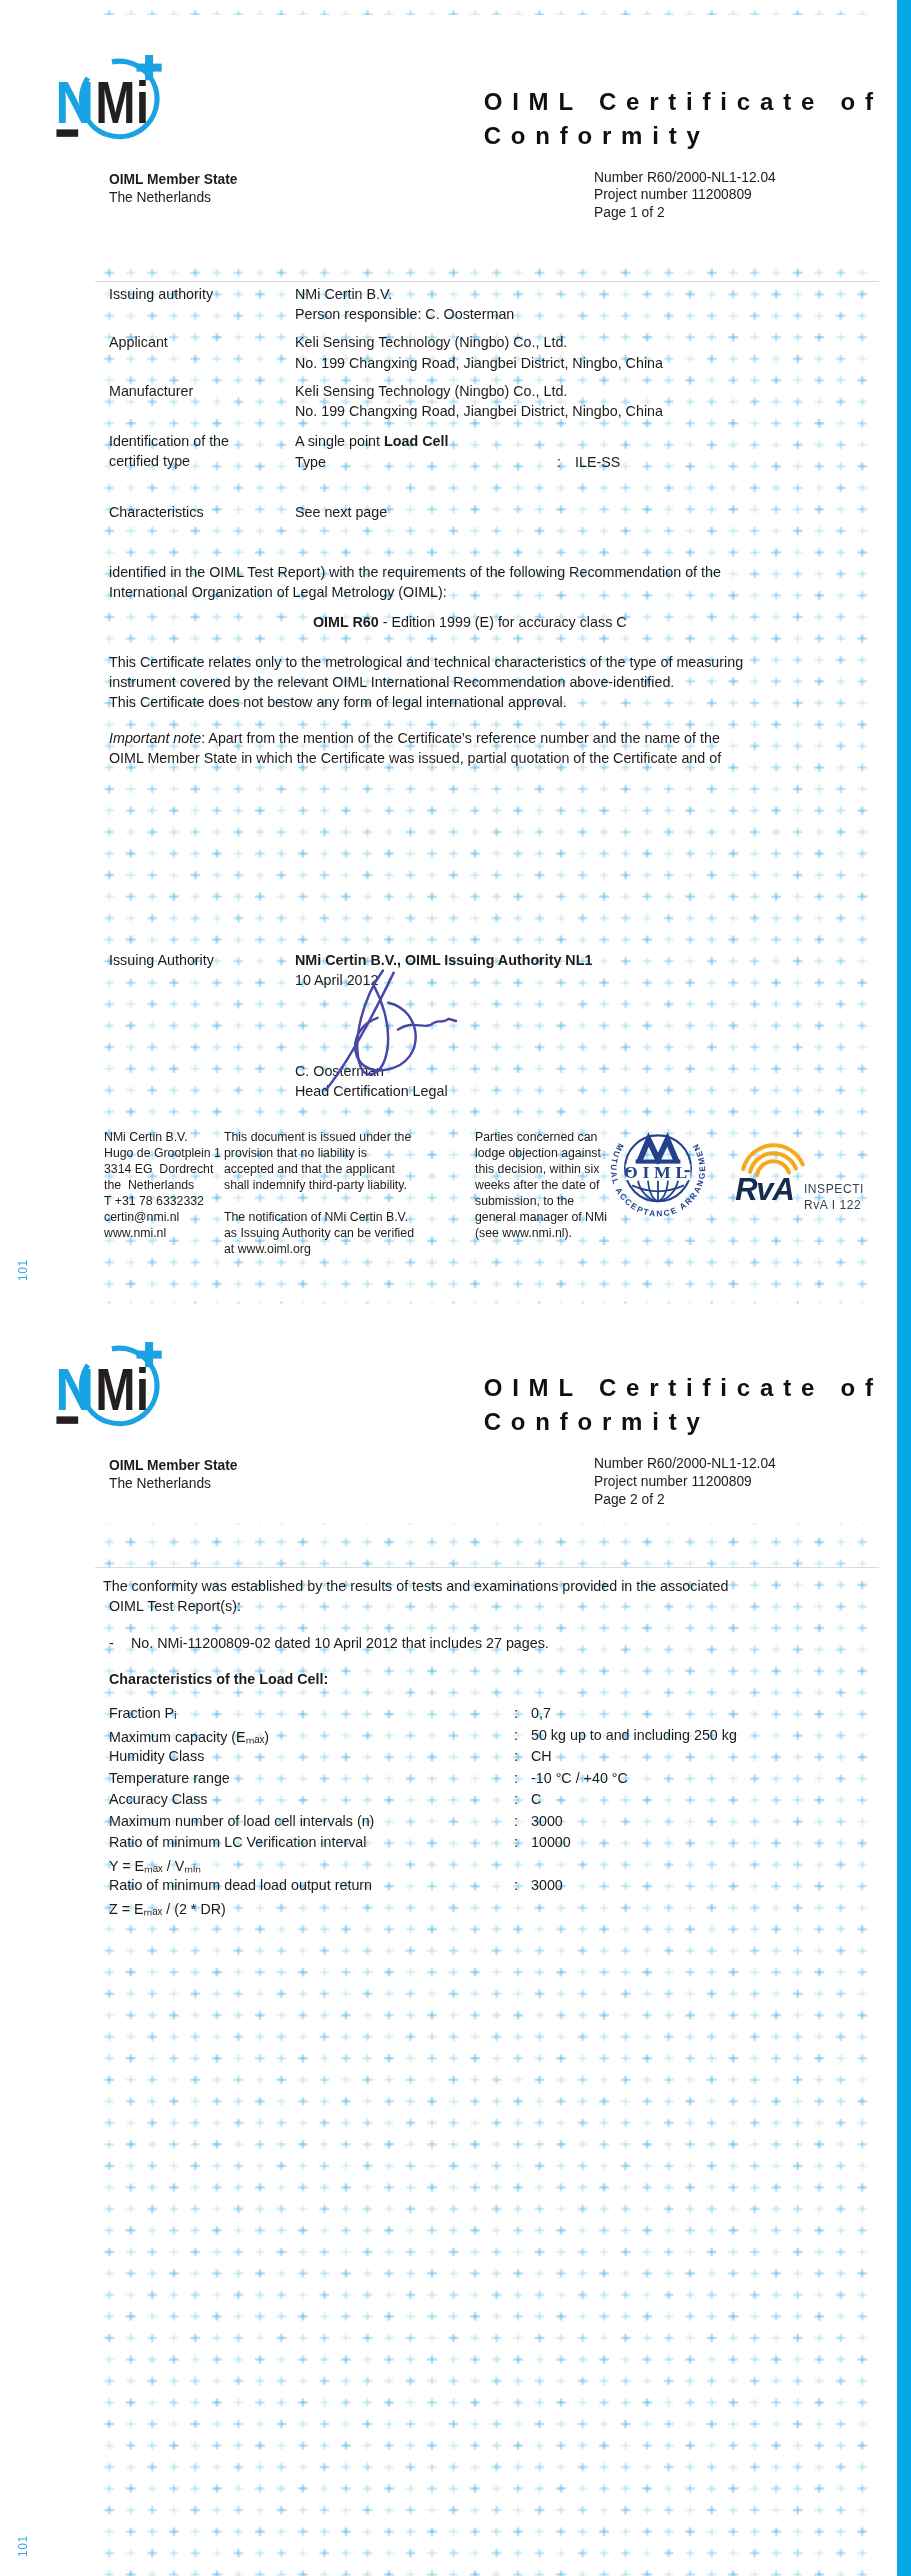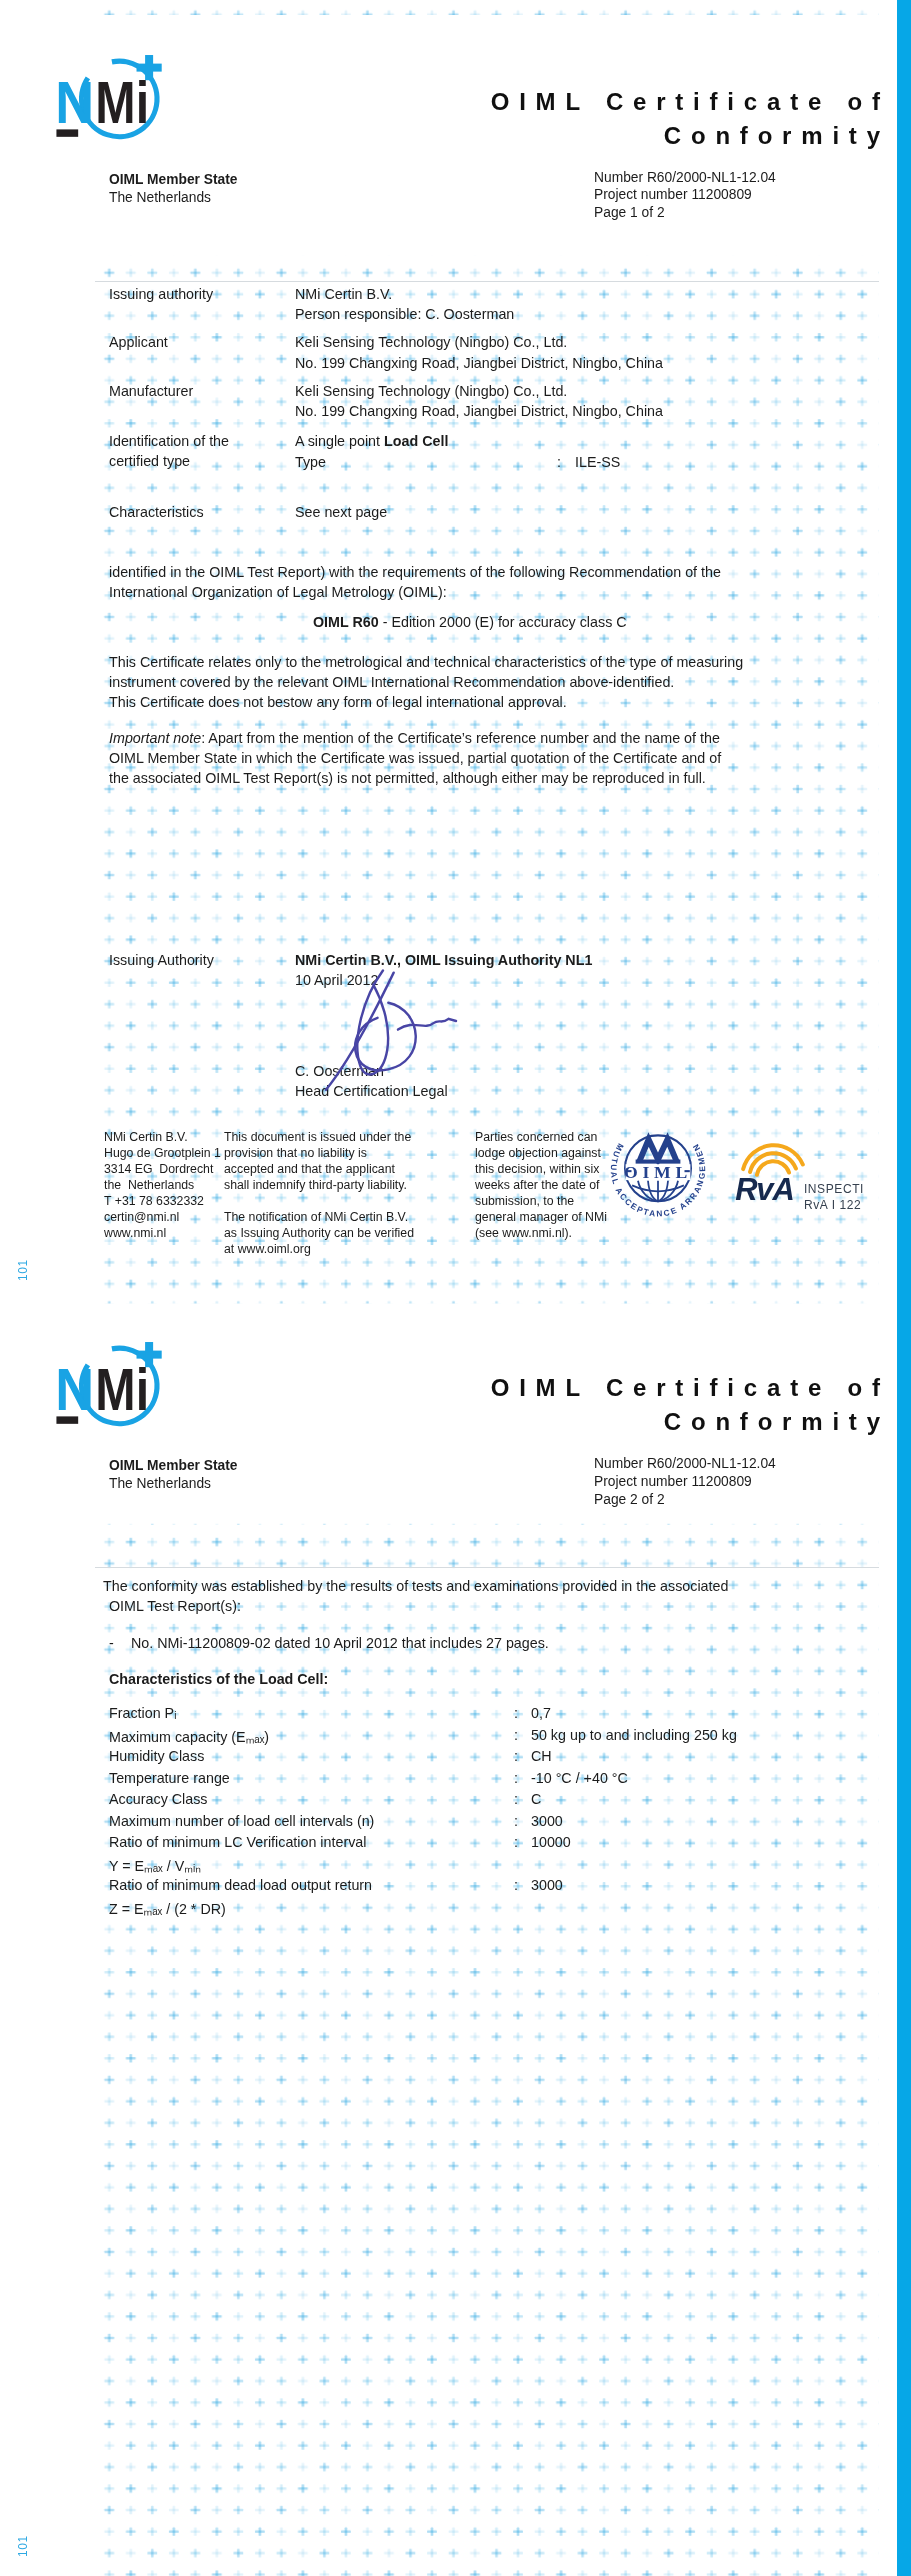--- a/index.html
+++ b/index.html
@@ -4,21 +4,21 @@
 <style>
   html,body{margin:0;padding:0;background:#ffffff;}
   #canvas{position:relative;width:911px;height:2576px;background:#ffffff;overflow:hidden;
           font-family:"Liberation Sans",sans-serif;}
   .abs{position:absolute;}
   .t{position:absolute;white-space:pre;color:#1c1c1c;font-family:"Liberation Sans",sans-serif;}
   .b{font-weight:bold;}
   .i{font-style:italic;}
   .f25{font-size:14.3px;}
   .f24{font-size:13.8px;line-height:18px;}
-  .title-block{position:absolute;right:31px;text-align:right;color:#101010;}
+  .title-block{position:absolute;right:38px;color:#101010;}
   .title-block div{font-size:24px;font-weight:bold;letter-spacing:9.8px;line-height:34px;margin-right:-9.8px;white-space:pre;}
   .divider{position:absolute;left:95px;width:784px;height:1.1px;background:#d6dbdf;}
   .edge-bar{position:absolute;left:897px;top:0;width:13.8px;height:2576px;background:#06a7e7;}
   .vcode{position:absolute;color:#2fa9e3;font-size:12px;letter-spacing:0.6px;
          transform:rotate(-90deg);transform-origin:left top;white-space:pre;}
   .fcol{position:absolute;color:#1c1c1c;}
   .fcol div{font-size:12.3px;line-height:16px;white-space:pre;}
   .gap{height:16px;}
 </style>
 </head>
@@ -104,29 +104,28 @@
   <div class="t f25" style="left:295px;top:454px">Type</div>
   <div class="t f25" style="left:557px;top:454px">:</div>
   <div class="t f25" style="left:575px;top:454px">ILE-SS</div>
 
   <div class="t f25" style="left:109px;top:504px">Characteristics</div>
   <div class="t f25" style="left:295px;top:504px">See next page</div>
 
   <div class="t f25" style="left:109px;top:564px">identified in the OIML Test Report) with the requirements of the following Recommendation of the</div>
   <div class="t f25" style="left:109px;top:584px">International Organization of Legal Metrology (OIML):</div>
 
-  <div class="t f25" style="left:313px;top:614px"><span class="b">OIML R60</span><span> - Edition 2000 (E) for accuracy class C</span></div>
+  <div class="t f25" style="left:313px;top:614px"><span class="b">OIML R60</span><span> - Edition 1999 (E) for accuracy class C</span></div>
 
   <div class="t f25" style="left:109px;top:654px">This Certificate relates only to the metrological and technical characteristics of the type of measuring</div>
   <div class="t f25" style="left:109px;top:674px">instrument covered by the relevant OIML International Recommendation above-identified.</div>
   <div class="t f25" style="left:109px;top:694px">This Certificate does not bestow any form of legal international approval.</div>
 
   <div class="t f25" style="left:109px;top:750px">OIML Member State in which the Certificate was issued, partial quotation of the Certificate and of</div>
   <div class="t f25" style="left:109px;top:730px"><span class="i">Important note</span><span>: Apart from the mention of the Certificate’s reference number and the name of the</span></div>
-  <div class="t f25" style="left:109px;top:770px">the associated OIML Test Report(s) is not permitted, although either may be reproduced in full.</div>
 
   <div class="t f25" style="left:109px;top:952px">Issuing Authority</div>
   <div class="t f25 b" style="left:295px;top:952px">NMi Certin B.V., OIML Issuing Authority NL1</div>
   <div class="t f25" style="left:295px;top:972px">10 April 2012</div>
   <div class="t f25" style="left:295px;top:1063px">C. Oosterman</div>
   <div class="t f25" style="left:295px;top:1083px">Head Certification Legal</div>
 
   <svg class="abs" style="left:298px;top:959px" width="172" height="138" viewBox="0 0 320 250">
     <g fill="none" stroke="#4845a5" stroke-width="4.5" stroke-linecap="round">
       <path d="M158 18 C120 70 100 150 116 196 C126 224 158 214 166 166 C174 116 152 66 140 44"></path>

